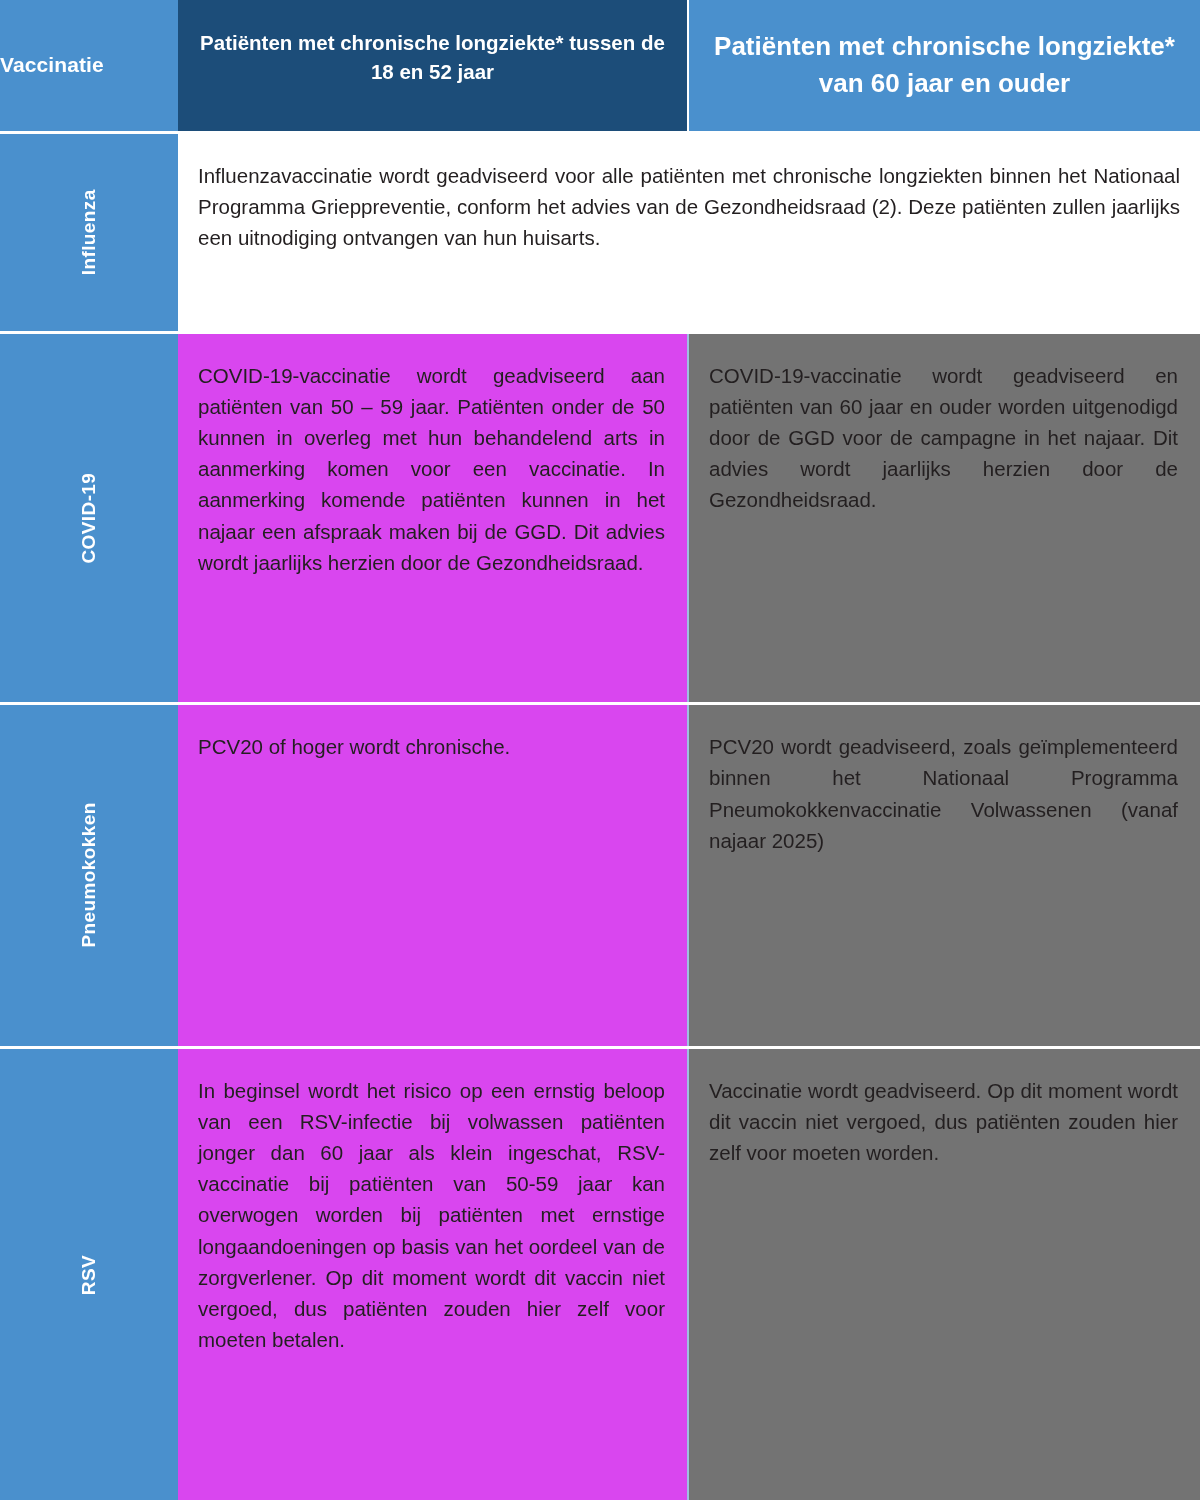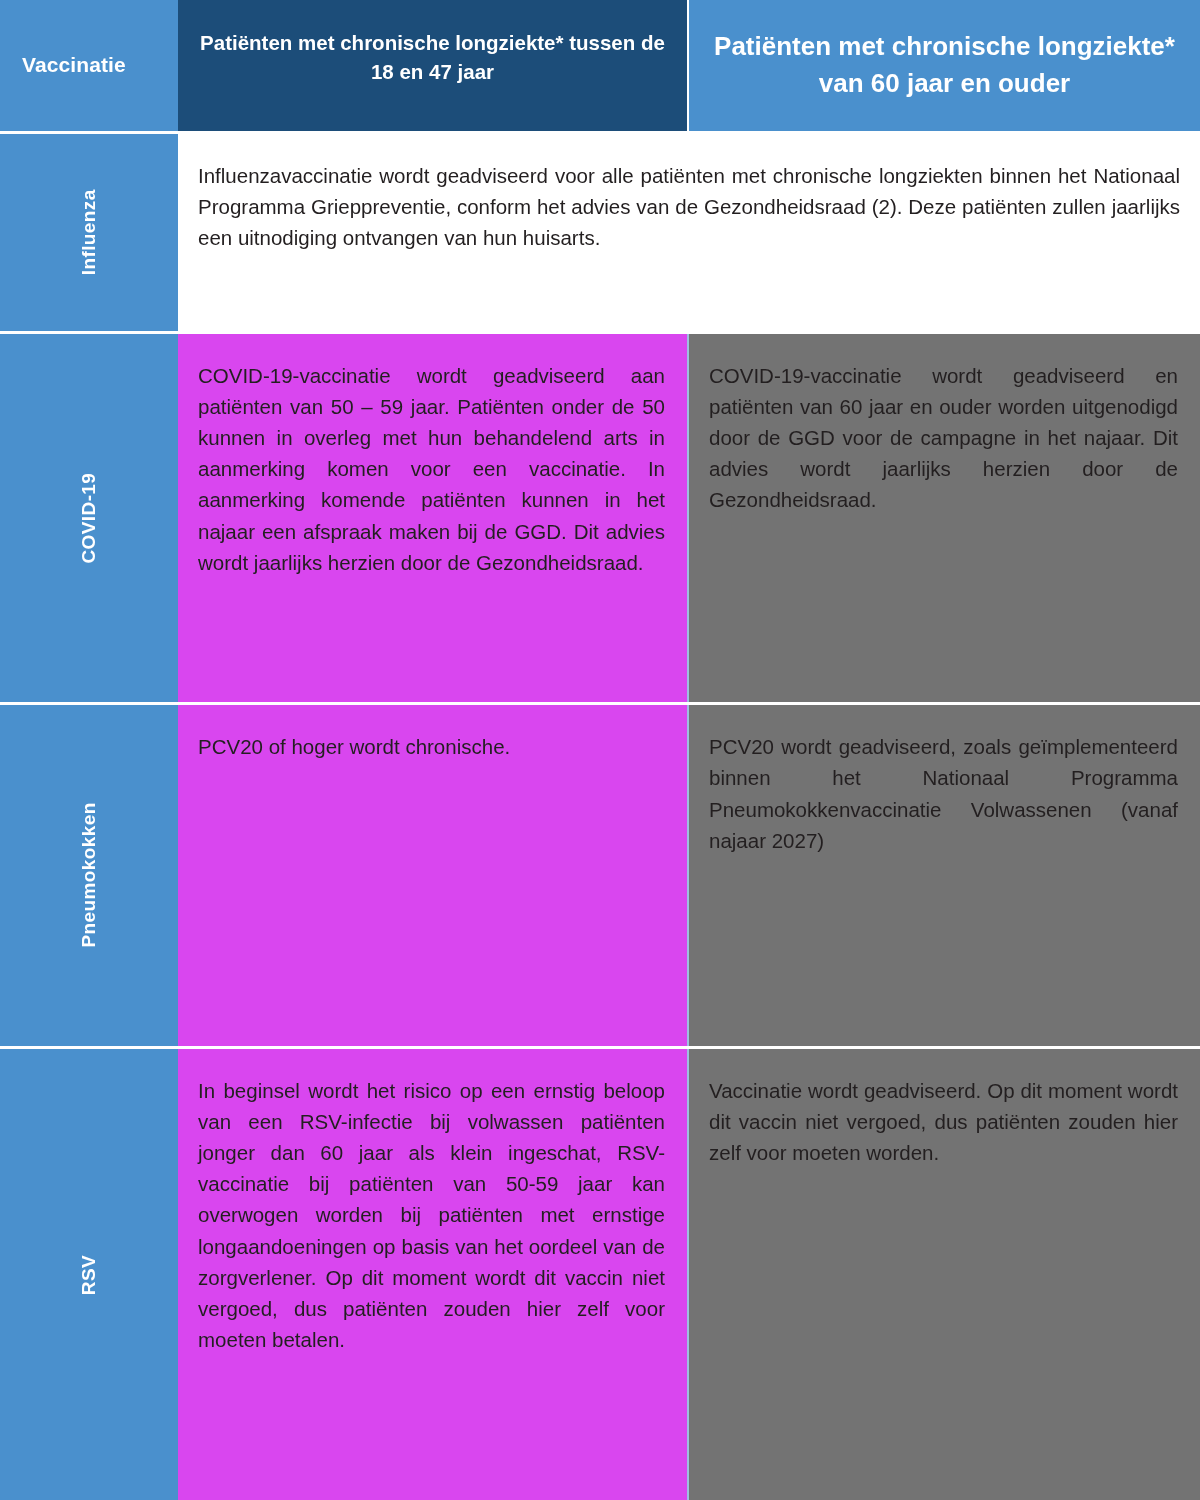--- a/index.html
+++ b/index.html
@@ -36,21 +36,20 @@
     border: none;
   }
 
   .hdr-label {
     background: #4a90cd;
     color: #ffffff;
     vertical-align: middle;
     text-align: left;
     font-size: 21px;
     font-weight: bold;
-    padding-left: 22px;
     letter-spacing: 0.1px;
   }
 
   .hdr-mid {
     background: #1c4d79;
     color: #ffffff;
     font-size: 20.5px;
     font-weight: bold;
     line-height: 1.42;
     padding: 28px 18px 10px 18px;
@@ -139,21 +138,21 @@
 <table class="vaccination-table">
   <colgroup>
     <col class="col-label">
     <col class="col-mid">
     <col class="col-right">
   </colgroup>
 
   <thead>
     <tr>
       <th class="hdr-label">Vaccinatie</th>
-      <th class="hdr-mid">Patiënten met chronische longziekte* tussen de 18 en 47 jaar</th>
+      <th class="hdr-mid">Patiënten met chronische longziekte* tussen de 18 en 52 jaar</th>
       <th class="hdr-right">Patiënten met chronische longziekte* van 60 jaar en ouder</th>
     </tr>
   </thead>
 
   <tbody>
 
     <tr class="row-influenza">
       <th class="rowlabel">
         <span class="vtext">Influenza</span>
       </th>
@@ -175,21 +174,21 @@
     </tr>
 
     <tr class="row-pneumo">
       <th class="rowlabel">
         <span class="vtext">Pneumokokken</span>
       </th>
       <td class="cell mid">
         <p>PCV20 of hoger wordt chronische.</p>
       </td>
       <td class="cell right">
-        <p>PCV20 wordt geadviseerd, zoals geïmplementeerd binnen het Nationaal Programma Pneumokokkenvaccinatie Volwassenen (vanaf najaar 2027)</p>
+        <p>PCV20 wordt geadviseerd, zoals geïmplementeerd binnen het Nationaal Programma Pneumokokkenvaccinatie Volwassenen (vanaf najaar 2025)</p>
       </td>
     </tr>
 
     <tr class="row-rsv">
       <th class="rowlabel">
         <span class="vtext">RSV</span>
       </th>
       <td class="cell mid">
         <p>In beginsel wordt het risico op een ernstig beloop van een RSV-infectie bij volwassen patiënten jonger dan 60 jaar als klein ingeschat, RSV-vaccinatie bij patiënten van 50-59 jaar kan overwogen worden bij patiënten met ernstige longaandoeningen op basis van het oordeel van de zorgverlener. Op dit moment wordt dit vaccin niet vergoed, dus patiënten zouden hier zelf voor moeten betalen.</p>
       </td>

